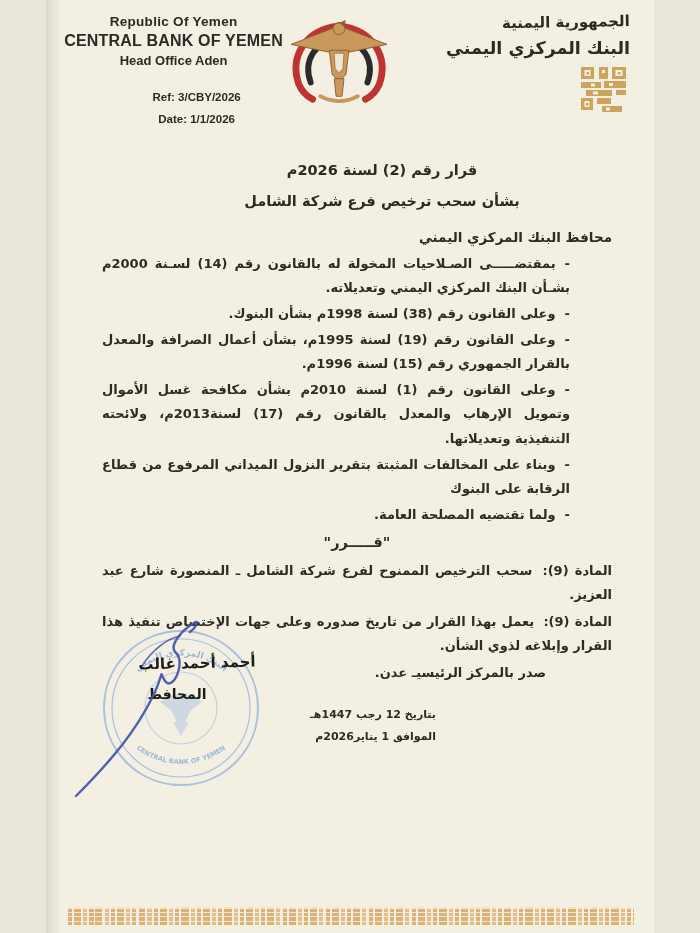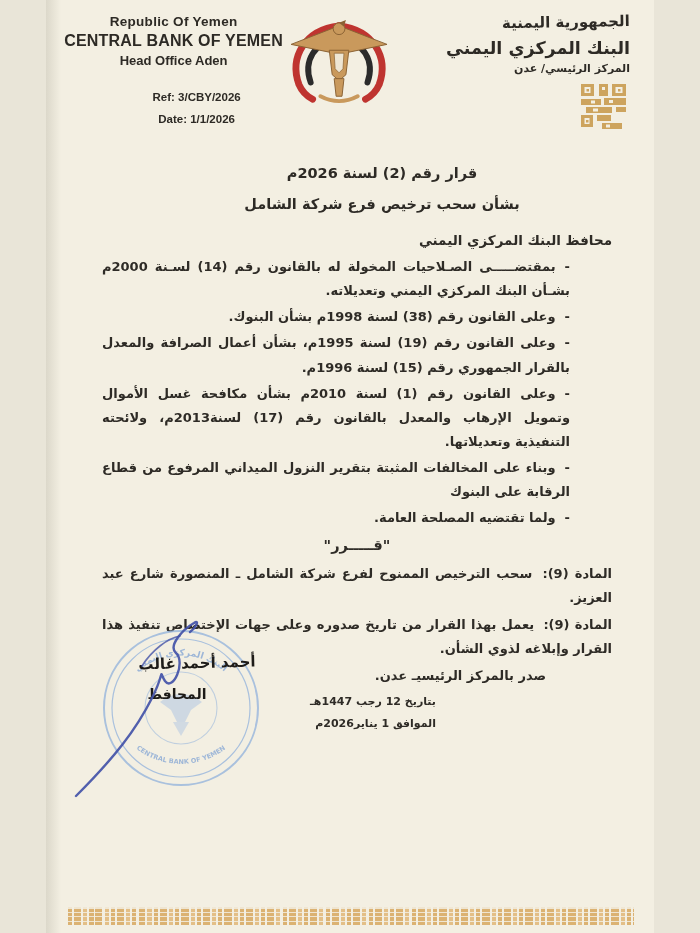--- a/index.html
+++ b/index.html
@@ -34,21 +34,21 @@
   
   .body { direction:rtl; padding:0 42px 0 56px; margin-top:12px;
           font-size:13px; font-weight:bold; color:#2e2b26; }
   .salutation { font-size:13.5px; margin-bottom:7px; }
   .bullet { margin-right:42px; text-align:justify; line-height:1.85; margin-bottom:2px; }
   .marker { margin-left:9px; }
   .decree { text-align:center; font-size:14.5px; margin:7px 0 9px; letter-spacing:1px; }
   .article { text-align:justify; line-height:1.85; margin-bottom:3px; }
   .article-label { margin-left:4px; }
   .issued { margin-right:66px; line-height:1.8; }
-  .dates { margin-right:176px; margin-top:4px; font-size:11px; line-height:2.0;
+  .dates { margin-right:176px; margin-top:20px; font-size:11px; line-height:2.0;
            width:max-content; text-align:right; }
   
   .sig-block { position:absolute; left:26px; top:608px; width:218px; height:195px; }
   .sig-block svg { position:absolute; left:0; top:0; }
   .sig-name  { position:absolute; top:46px; left:0; width:100%; text-align:center;
                font-size:15px; font-weight:bold; color:#1d1b18;
                transform:translateX(16px) rotate(-1.5deg); }
   .sig-title { position:absolute; top:78px; left:0; width:100%; text-align:center;
                font-size:14px; font-weight:bold; color:#1d1b18;
                transform:translateX(-4px); letter-spacing:2px; }
@@ -96,21 +96,20 @@
           <path d="M52,38 L62,38 L61,54 L57,58 L53,54 Z" fill="#eee6d4" stroke="#8a6234" stroke-width="0.7"></path>
           <path d="M52,64 L62,64 L60,82 L54,82 Z" fill="#c9995c" stroke="#8a6234" stroke-width="1"></path>
           <path d="M38,82 Q57,92 76,82" fill="none" stroke="#c9995c" stroke-width="4" stroke-linecap="round"></path>
         </svg>
       </span>
     </div>
 
     <div class="h-right">
       <div class="h-callig">الجمهورية اليمنية</div>
       <div class="h-bank-ar">البنك المركزي اليمني</div>
-      <div class="h-office-ar">المركز الرئيسي/ عدن</div>
       <div class="h-qr">
         <svg width="52" height="46" viewBox="0 0 52 46">
           <g fill="#cda45e">
             <rect x="3" y="0" width="13" height="12"></rect>
             <rect x="21" y="0" width="9" height="12"></rect>
             <rect x="34" y="0" width="14" height="12"></rect>
             <rect x="3" y="15" width="20" height="6"></rect>
             <rect x="26" y="14" width="22" height="7"></rect>
             <rect x="8" y="23" width="26" height="6"></rect>
             <rect x="38" y="23" width="10" height="5"></rect>

